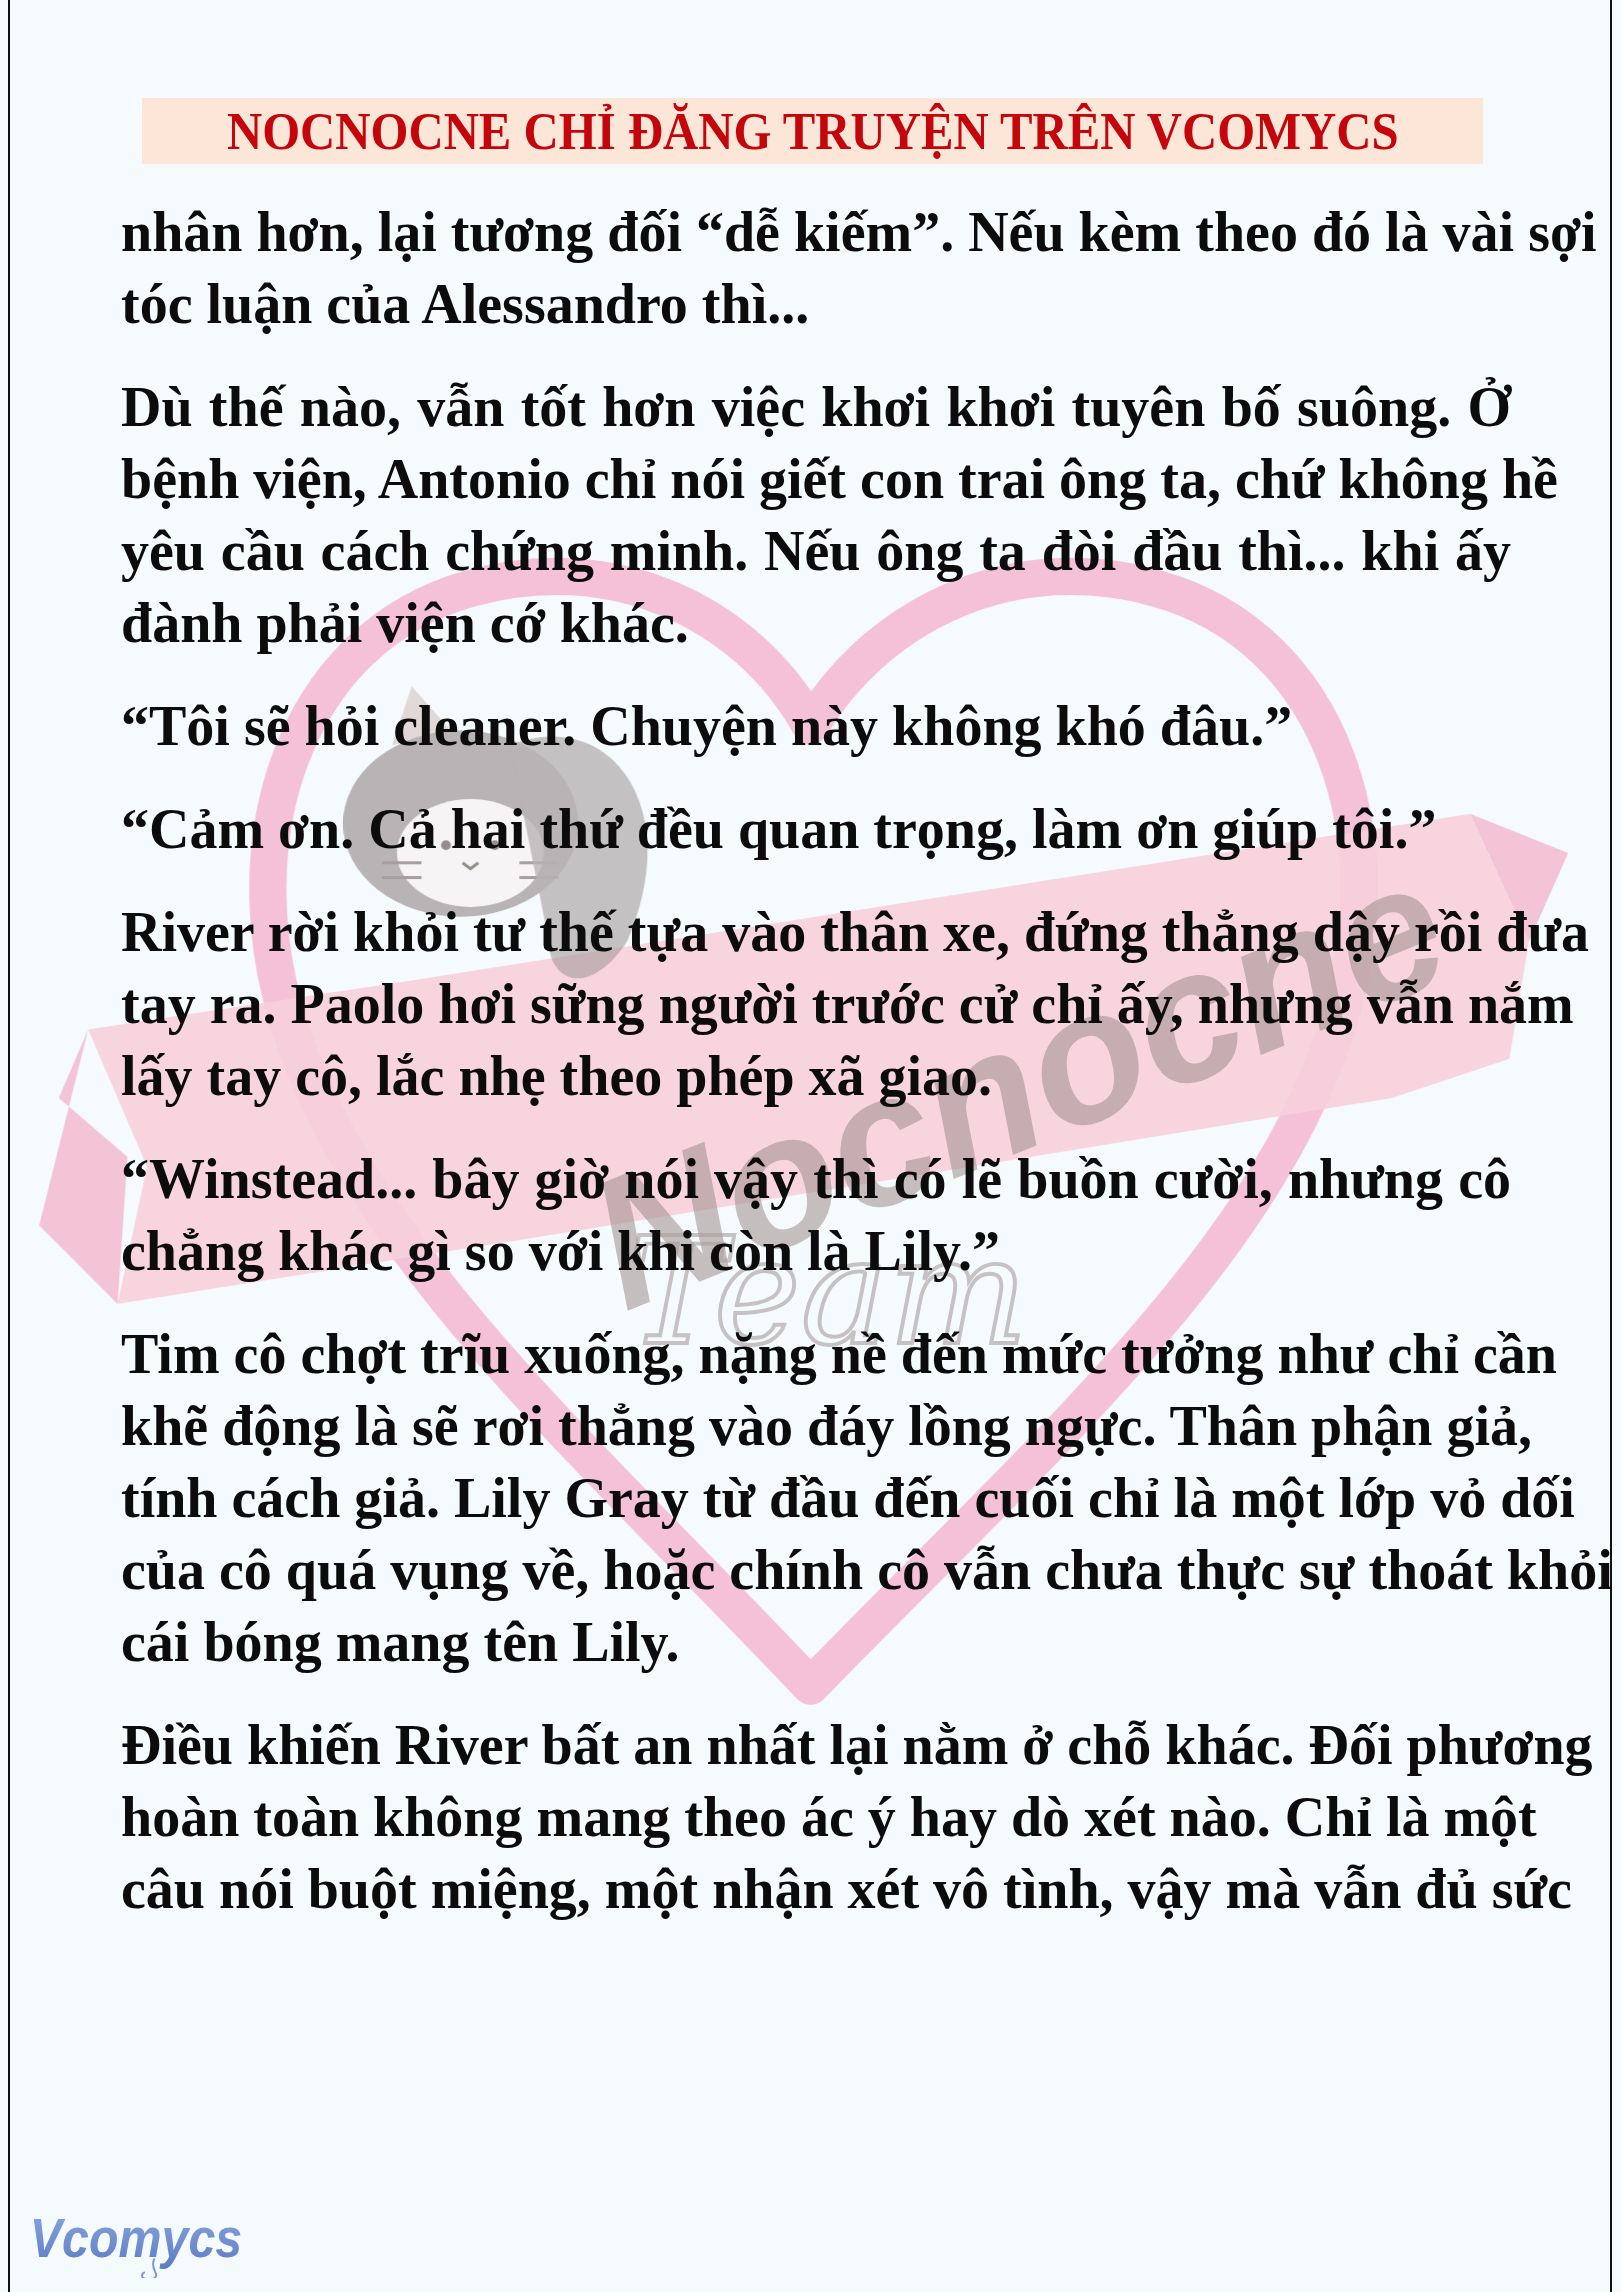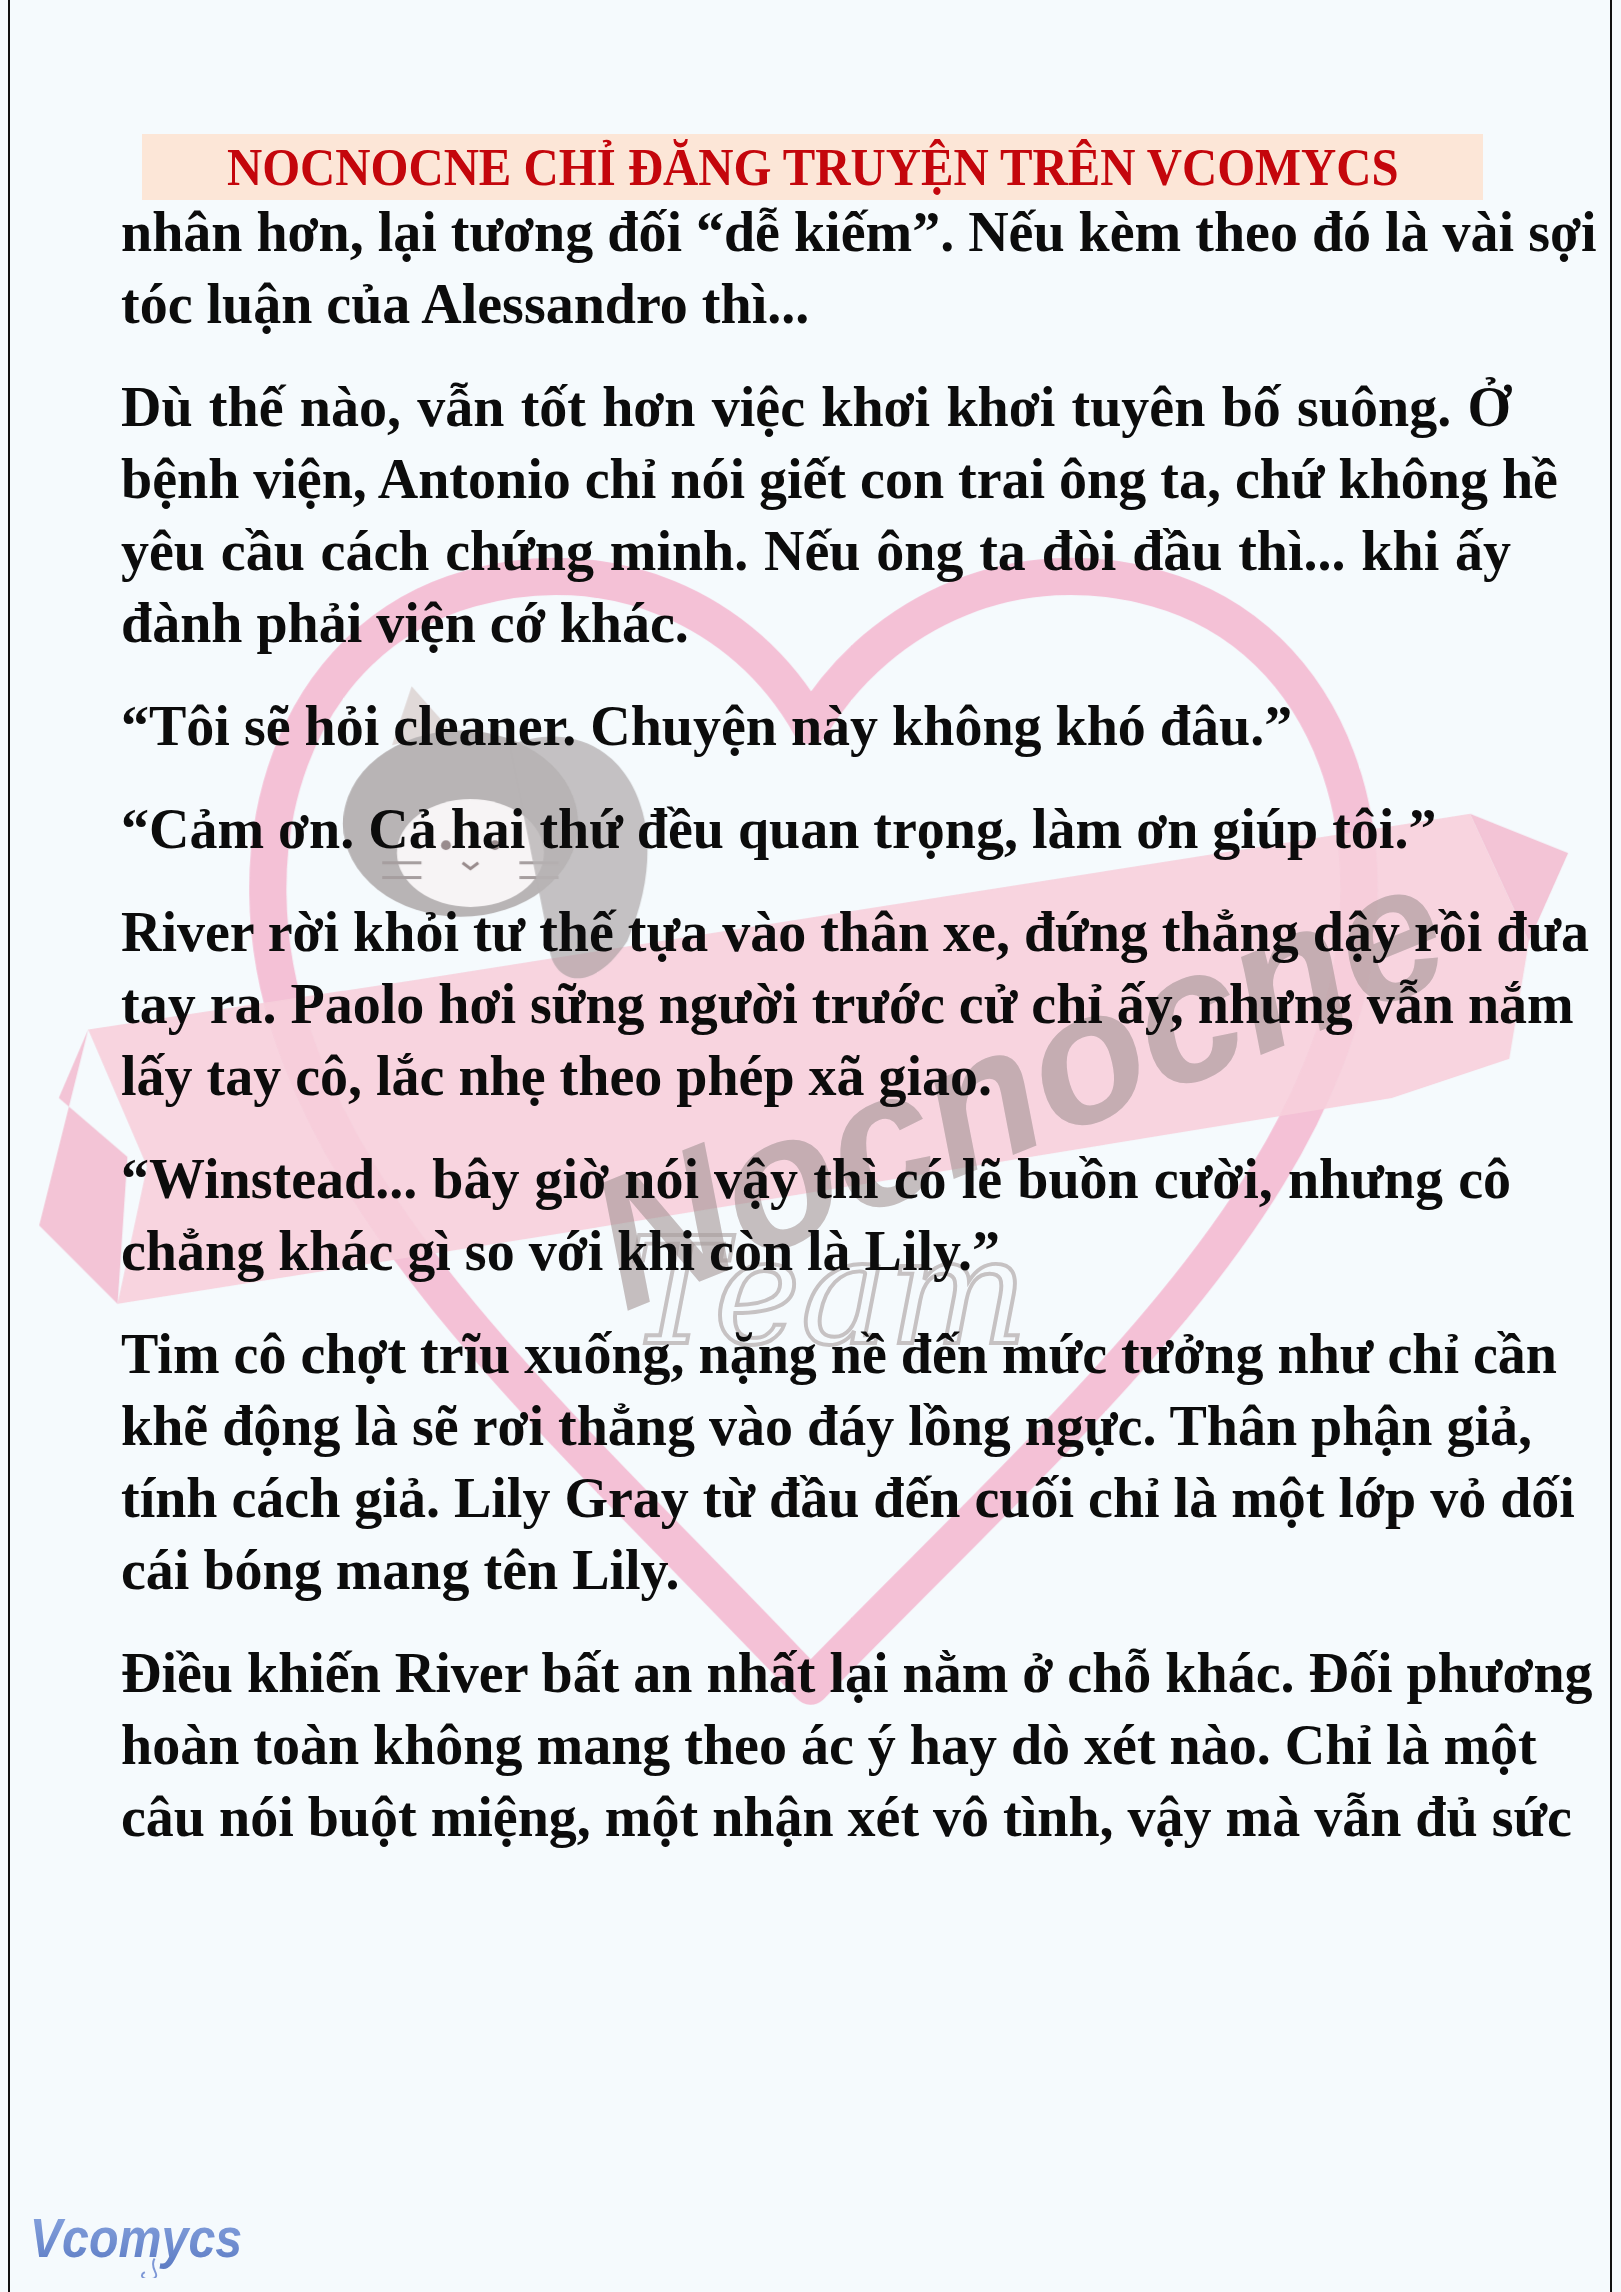--- a/index.html
+++ b/index.html
@@ -9,21 +9,21 @@
   }
   .page-border {
     position: absolute; left: 7.8px; top: -2px; width: 1604px; height: 2298px;
     border-left: 2px solid #111; border-right: 2px solid #111;
     box-sizing: border-box;
   }
   .watermark { position: absolute; left: 0; top: 0; width: 1621px; height: 2293px; pointer-events: none; }
   .title-bar {
     position: absolute; left: 142px; top: 98px; width: 1341px; height: 66px;
     background: #fce6d7;
-    display: flex; align-items: center; justify-content: center; margin-top: 36px;
+    display: flex; align-items: center; justify-content: center;
   }
   .title-text {
     font-family: "Liberation Serif", "DejaVu Serif", serif;
     font-weight: bold; font-size: 53px; color: #c4060c;
     letter-spacing: 0px; white-space: nowrap;
     transform: scaleX(0.92);
   }
   .content {
     position: absolute; left: 121px; top: 196px; width: 1390px;
     font-family: "Liberation Serif", "DejaVu Serif", serif;
@@ -100,20 +100,21 @@
     <span class="line last">lấy tay cô, lắc nhẹ theo phép xã giao.</span>
   </div>
   <div class="para">
     <span class="line">“Winstead... bây giờ nói vậy thì có lẽ buồn cười, nhưng cô</span>
     <span class="line last">chẳng khác gì so với khi còn là Lily.”</span>
   </div>
   <div class="para">
     <span class="line">Tim cô chợt trĩu xuống, nặng nề đến mức tưởng như chỉ cần</span>
     <span class="line">khẽ động là sẽ rơi thẳng vào đáy lồng ngực. Thân phận giả,</span>
     <span class="line">tính cách giả. Lily Gray từ đầu đến cuối chỉ là một lớp vỏ dối</span>
+    <span class="line">của cô quá vụng về, hoặc chính cô vẫn chưa thực sự thoát khỏi</span>
     <span class="line last">cái bóng mang tên Lily.</span>
   </div>
   <div class="para">
     <span class="line">Điều khiến River bất an nhất lại nằm ở chỗ khác. Đối phương</span>
     <span class="line">hoàn toàn không mang theo ác ý hay dò xét nào. Chỉ là một</span>
     <span class="line">câu nói buột miệng, một nhận xét vô tình, vậy mà vẫn đủ sức</span>
   </div>
 </div>
 
 <svg class="logo" viewBox="0 0 220 80" xmlns="http://www.w3.org/2000/svg">

